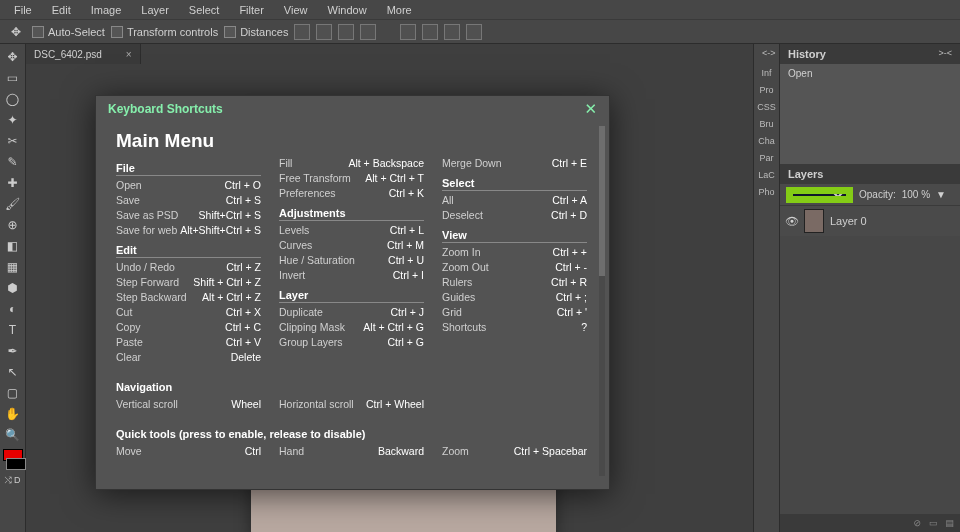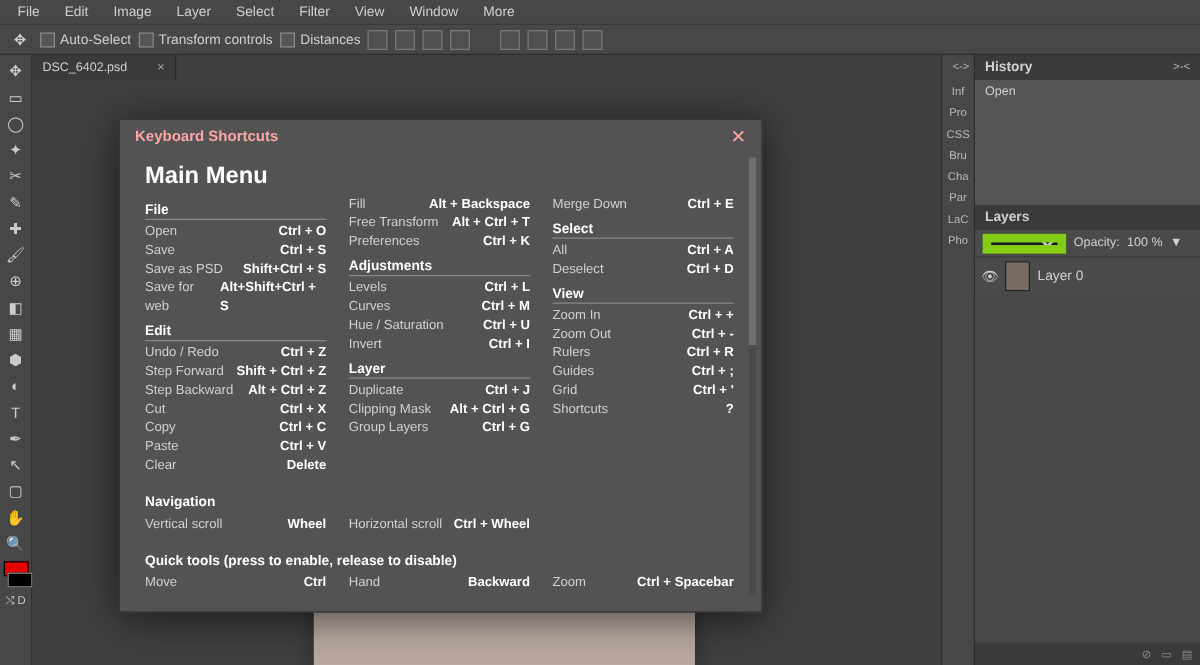--- a/index.html
+++ b/index.html
@@ -24,32 +24,32 @@
 .right{width:180px;background:#474747;display:flex;flex-direction:column}
 .phead{height:20px;background:#3a3a3a;display:flex;align-items:center;padding:0 8px;font-weight:bold;font-size:11px}
 .pbody{background:#555;padding:4px 8px;font-size:10px}
 .history{height:100px}
 .layers-opt{height:22px;display:flex;align-items:center;padding:0 6px;gap:6px;font-size:10px;background:#4a4a4a;border-bottom:1px solid #3a3a3a}
 .layers-opt select{background:#0f172a;color:#ccc;border:7px solid #84cc16;font-size:10px;height:16px}
 .layer-row{display:flex;align-items:center;padding:3px 6px;gap:6px;background:#4a4a4a}
 .eye{width:12px;height:12px;display:flex;align-items:center;justify-content:center}
 .thumb{width:20px;height:24px;background:#7a6a64;border:1px solid #222}
 .dialog{position:absolute;left:95px;top:95px;width:515px;height:395px;background:#535353;box-shadow:0 4px 30px rgba(0,0,0,0.6);border:1px solid #333;overflow:hidden}
-.dlg-header{height:26px;display:flex;align-items:center;justify-content:space-between;padding:0 12px;font-weight:bold;font-size:12px;color:#fca5a5}
+.dlg-header{height:26px;display:flex;align-items:center;justify-content:space-between;padding:0 12px;font-weight:bold;font-size:12px;color:#86efac}
 .dlg-header .close{font-size:15px;cursor:pointer;font-weight:normal}
 .dlg-body{padding:0 20px 0 20px;height:370px;overflow:hidden;position:relative}
 .scroll-track{position:absolute;right:4px;top:4px;width:6px;height:350px;background:#4a4a4a}
 .scroll-thumb{width:6px;height:150px;background:#6e6e6e}
 .h1{font-size:19px;font-weight:bold;color:#fff;margin:8px 0 4px}
 .h2{font-size:11px;font-weight:bold;color:#fff;margin:16px 0 4px}
 .cols{display:flex;gap:18px}
 .col{width:145px}
 .grp-title{font-weight:bold;color:#fff;border-bottom:1px solid #888;padding-bottom:1px;margin-bottom:2px;margin-top:6px;font-size:11px}
 .row{display:flex;justify-content:space-between;line-height:15px;font-size:10.5px}
-.row .k{font-weight:bold;color:#fff}
+.row .k{font-weight:normal;color:#fff}
 .statusbar{position:absolute;bottom:0;right:0;width:180px;height:18px;background:#3a3a3a;font-size:9px;display:flex;align-items:center;justify-content:flex-end;padding:0 6px;gap:8px;color:#888}
 </style>
 </head>
 <body>
 
 <div class="menubar">
   <span>File</span>
   <span>Edit</span>
   <span>Image</span>
   <span>Layer</span>

